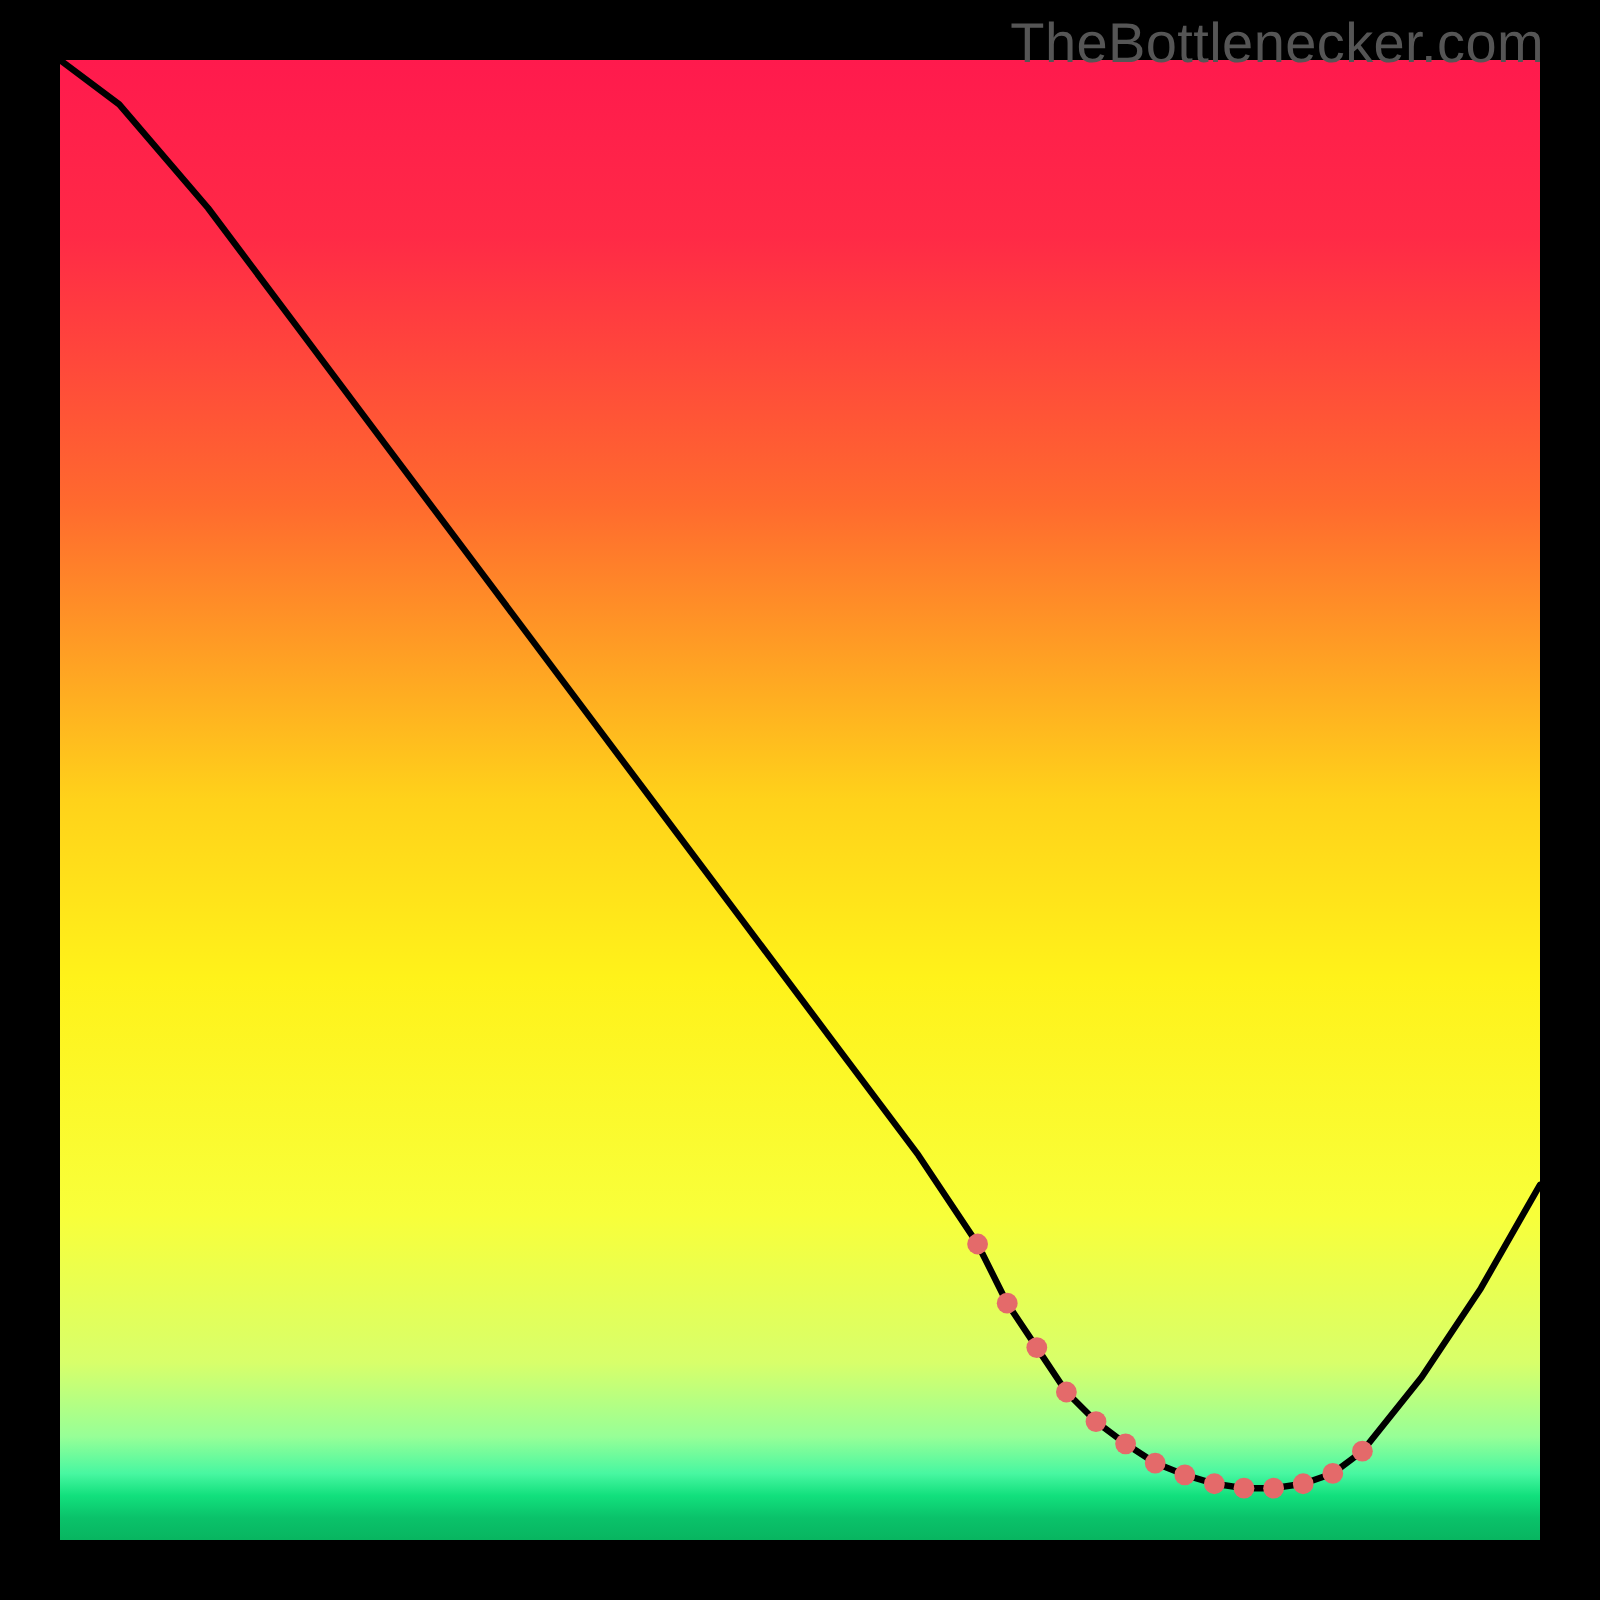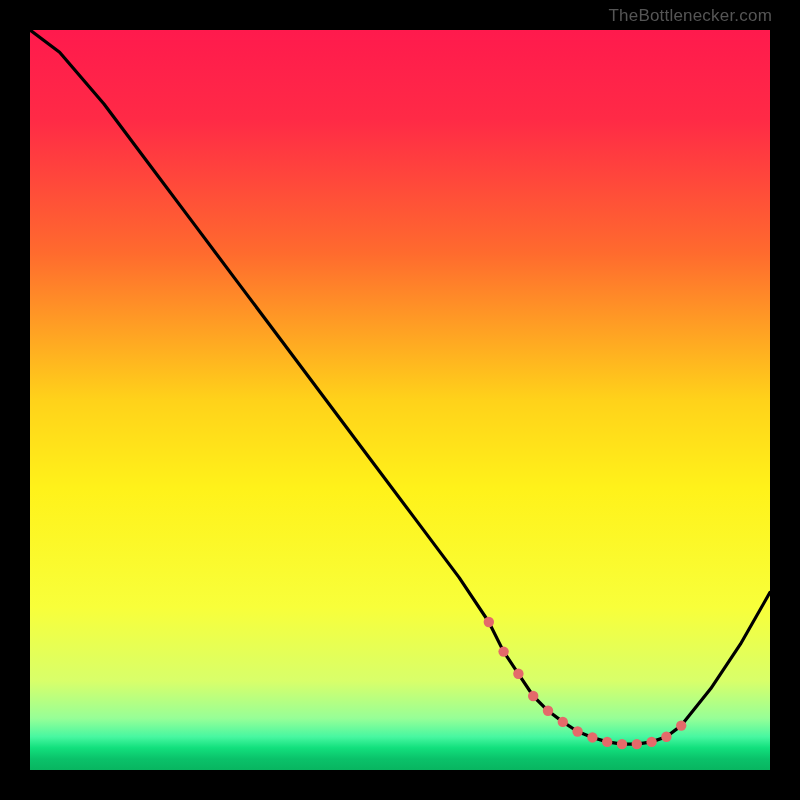--- a/index.html
+++ b/index.html
@@ -9,21 +9,21 @@
     background: #000;
     position: relative;
     font-family: Arial, sans-serif;
     overflow: hidden;
   }
   .watermark {
     position: absolute;
     top: 6px;
     right: 28px;
     color: #555;
-    font-size: 17px;
+    font-size: 28px;
     font-weight: 500;
     z-index: 10;
     letter-spacing: 0.2px;
   }
   .plot-outer {
     position: absolute;
     top: 30px;
     left: 30px;
     width: 740px;
     height: 740px;

